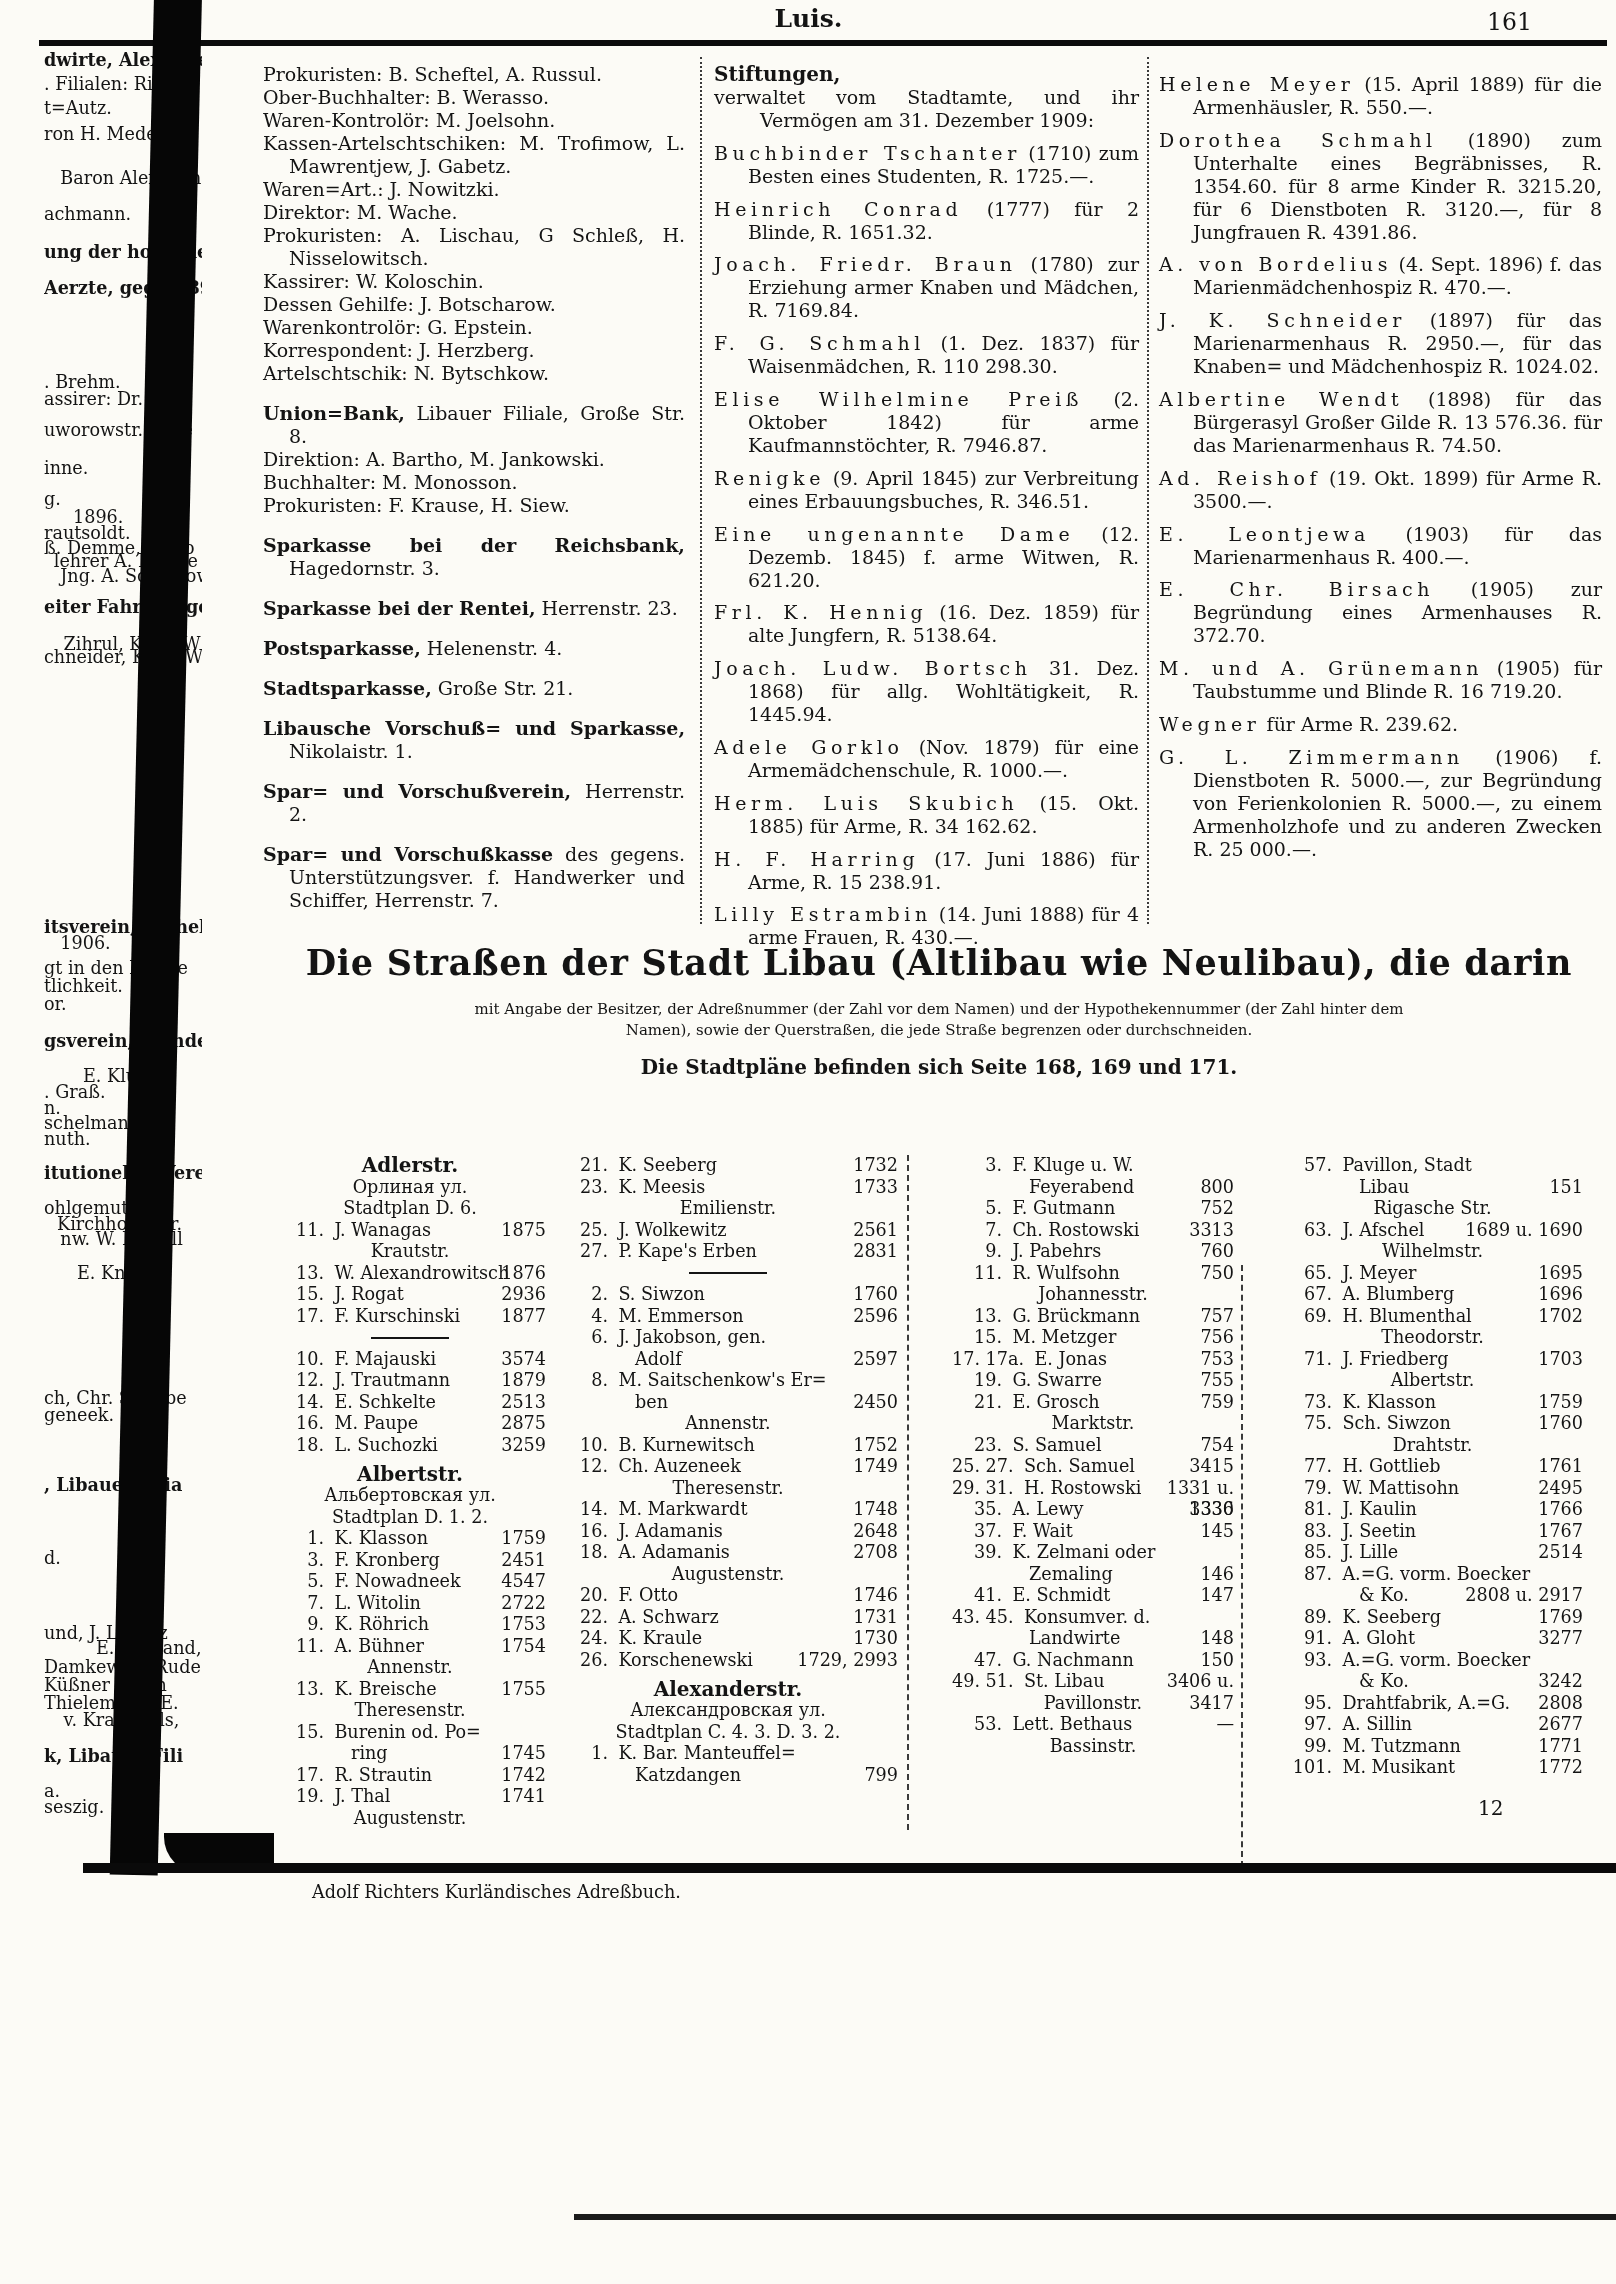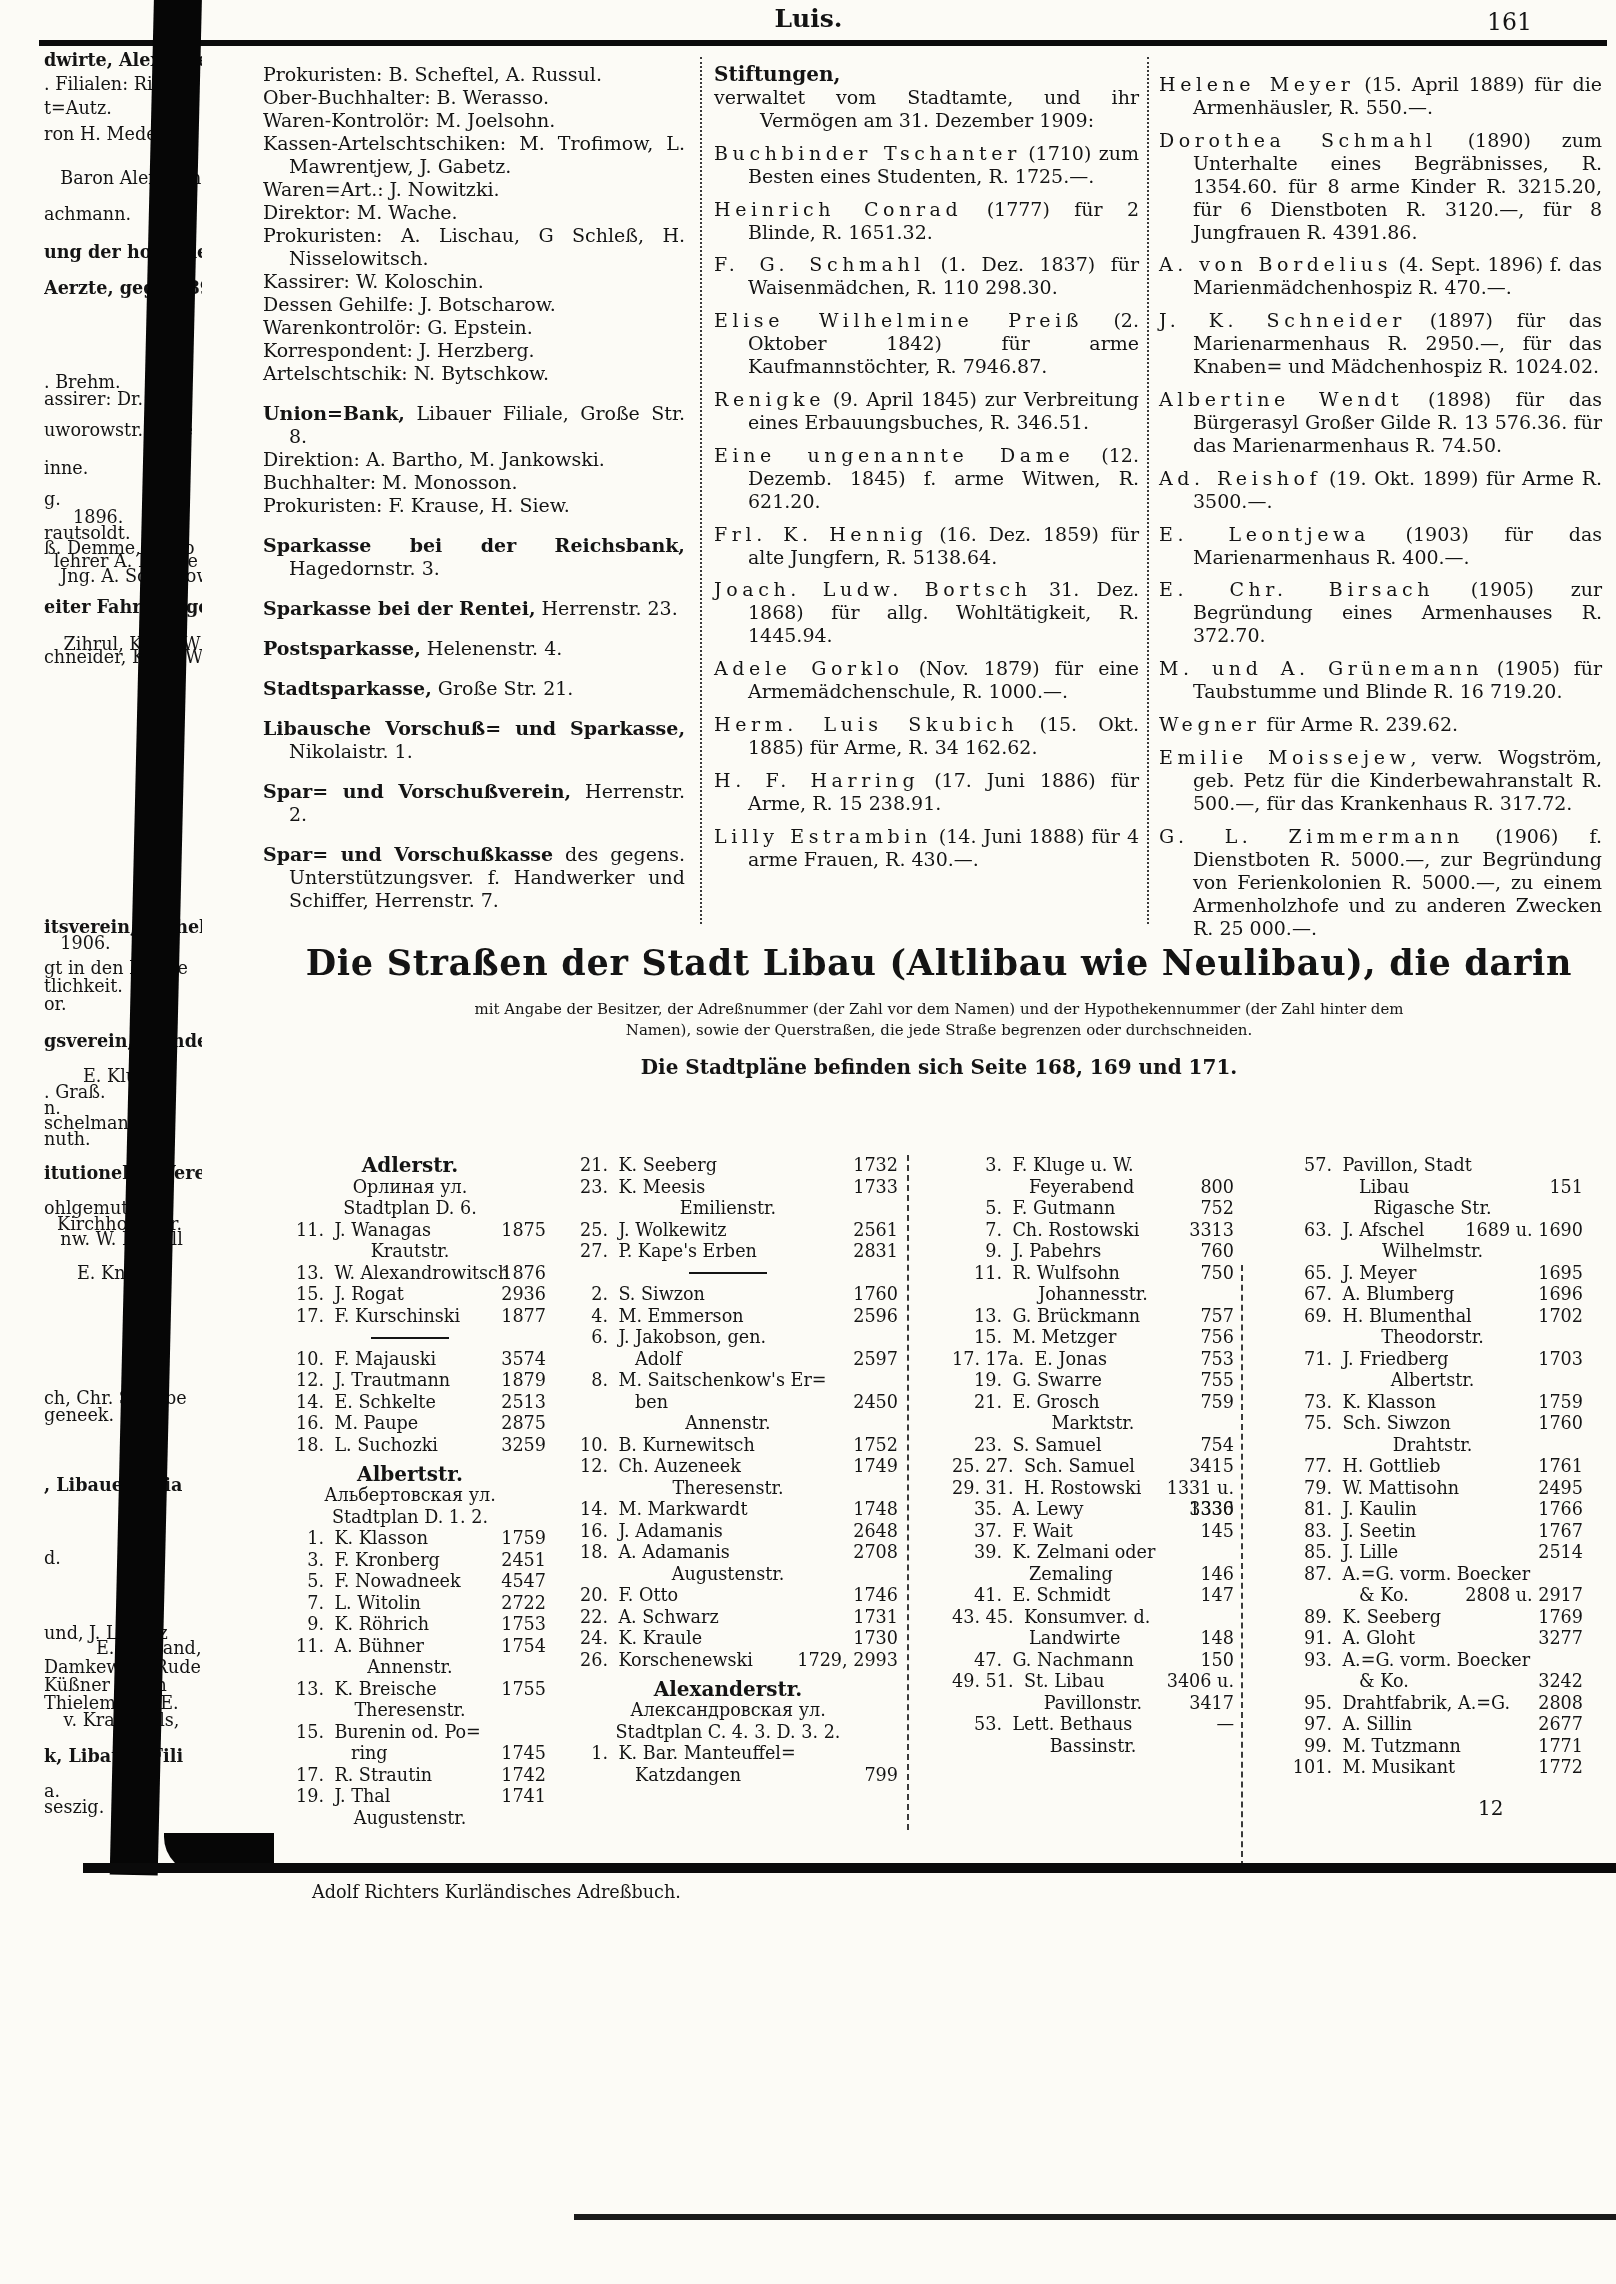--- a/index.html
+++ b/index.html
@@ -151,20 +151,21 @@
       <p class="para gap"><b>Libausche Vorschuß= und Sparkasse,</b><span> Nikolaistr. 1.</span></p>
       <p class="para gap"><b>Spar= und Vorschußverein,</b><span> Herrenstr. 2.</span></p>
       <p class="para gap"><b>Spar= und Vorschußkasse</b><span> des gegens. Unterstützungsver. f. Handwerker und Schiffer, Herrenstr. 7.</span></p>
     </div>
 
   <div class="top-col" id="stift-col">
     <p class="stift-head">Stiftungen,</p>
     <p class="stift-sub">verwaltet vom Stadtamte, und ihr Vermögen am 31. Dezember 1909:</p>
   <p class="entry"><span class="sp">Buchbinder Tschanter</span><span> (1710) zum Besten eines Studenten, R. 1725.—.</span></p>
       <p class="entry"><span class="sp">Heinrich Conrad</span><span> (1777) für 2 Blinde, R. 1651.32.</span></p>
+      <p class="entry"><span class="sp">Joach. Friedr. Braun</span><span> (1780) zur Erziehung armer Knaben und Mädchen, R. 7169.84.</span></p>
       <p class="entry"><span class="sp">F. G. Schmahl</span><span> (1. Dez. 1837) für Waisenmädchen, R. 110 298.30.</span></p>
       <p class="entry"><span class="sp">Elise Wilhelmine Preiß</span><span> (2. Oktober 1842) für arme Kaufmannstöchter, R. 7946.87.</span></p>
       <p class="entry"><span class="sp">Renigke</span><span> (9. April 1845) zur Verbreitung eines Erbauungsbuches, R. 346.51.</span></p>
       <p class="entry"><span class="sp">Eine ungenannte Dame</span><span> (12. Dezemb. 1845) f. arme Witwen, R. 621.20.</span></p>
       <p class="entry"><span class="sp">Frl. K. Hennig</span><span> (16. Dez. 1859) für alte Jungfern, R. 5138.64.</span></p>
       <p class="entry"><span class="sp">Joach. Ludw. Bortsch</span><span> 31. Dez. 1868) für allg. Wohltätigkeit, R. 1445.94.</span></p>
       <p class="entry"><span class="sp">Adele Gorklo</span><span> (Nov. 1879) für eine Armemädchenschule, R. 1000.—.</span></p>
       <p class="entry"><span class="sp">Herm. Luis Skubich</span><span> (15. Okt. 1885) für Arme, R. 34 162.62.</span></p>
       <p class="entry"><span class="sp">H. F. Harring</span><span> (17. Juni 1886) für Arme, R. 15 238.91.</span></p>
       <p class="entry"><span class="sp">Lilly Estrambin</span><span> (14. Juni 1888) für 4 arme Frauen, R. 430.—.</span></p>
@@ -174,21 +175,20 @@
       <p class="entry"><span class="sp">Helene Meyer</span><span> (15. April 1889) für die Armenhäusler, R. 550.—.</span></p>
       <p class="entry"><span class="sp">Dorothea Schmahl</span><span> (1890) zum Unterhalte eines Begräbnisses, R. 1354.60. für 8 arme Kinder R. 3215.20, für 6 Dienstboten R. 3120.—, für 8 Jungfrauen R. 4391.86.</span></p>
       <p class="entry"><span class="sp">A. von Bordelius</span><span> (4. Sept. 1896) f. das Marienmädchenhospiz R. 470.—.</span></p>
       <p class="entry"><span class="sp">J. K. Schneider</span><span> (1897) für das Marienarmenhaus R. 2950.—, für das Knaben= und Mädchenhospiz R. 1024.02.</span></p>
       <p class="entry"><span class="sp">Albertine Wendt</span><span> (1898) für das Bürgerasyl Großer Gilde R. 13 576.36. für das Marienarmenhaus R. 74.50.</span></p>
       <p class="entry"><span class="sp">Ad. Reishof</span><span> (19. Okt. 1899) für Arme R. 3500.—.</span></p>
       <p class="entry"><span class="sp">E. Leontjewa</span><span> (1903) für das Marienarmenhaus R. 400.—.</span></p>
       <p class="entry"><span class="sp">E. Chr. Birsach</span><span> (1905) zur Begründung eines Armenhauses R. 372.70.</span></p>
       <p class="entry"><span class="sp">M. und A. Grünemann</span><span> (1905) für Taubstumme und Blinde R. 16 719.20.</span></p>
       <p class="entry"><span class="sp">Wegner</span><span> für Arme R. 239.62.</span></p>
-      <p class="entry"><span class="sp">Emilie Moissejew</span><span>, verw. Wogström, geb. Petz für die Kinderbewahranstalt R. 500.—, für das Krankenhaus R. 317.72.</span></p>
       <p class="entry"><span class="sp">G. L. Zimmermann</span><span> (1906) f. Dienstboten R. 5000.—, zur Begründung von Ferienkolonien R. 5000.—, zu einem Armenholzhofe und zu anderen Zwecken R. 25 000.—.</span></p>
     </div>
 
   <div class="vline" id="vl1"></div>
   <div class="vline" id="vl2"></div>
   <div class="vline" id="vl3"></div>
   <div class="vline" id="vl4"></div>
 
   <div class="section">
     <div class="sec-t1">Die Straßen der Stadt Libau (Altlibau wie Neulibau), die darin</div>

